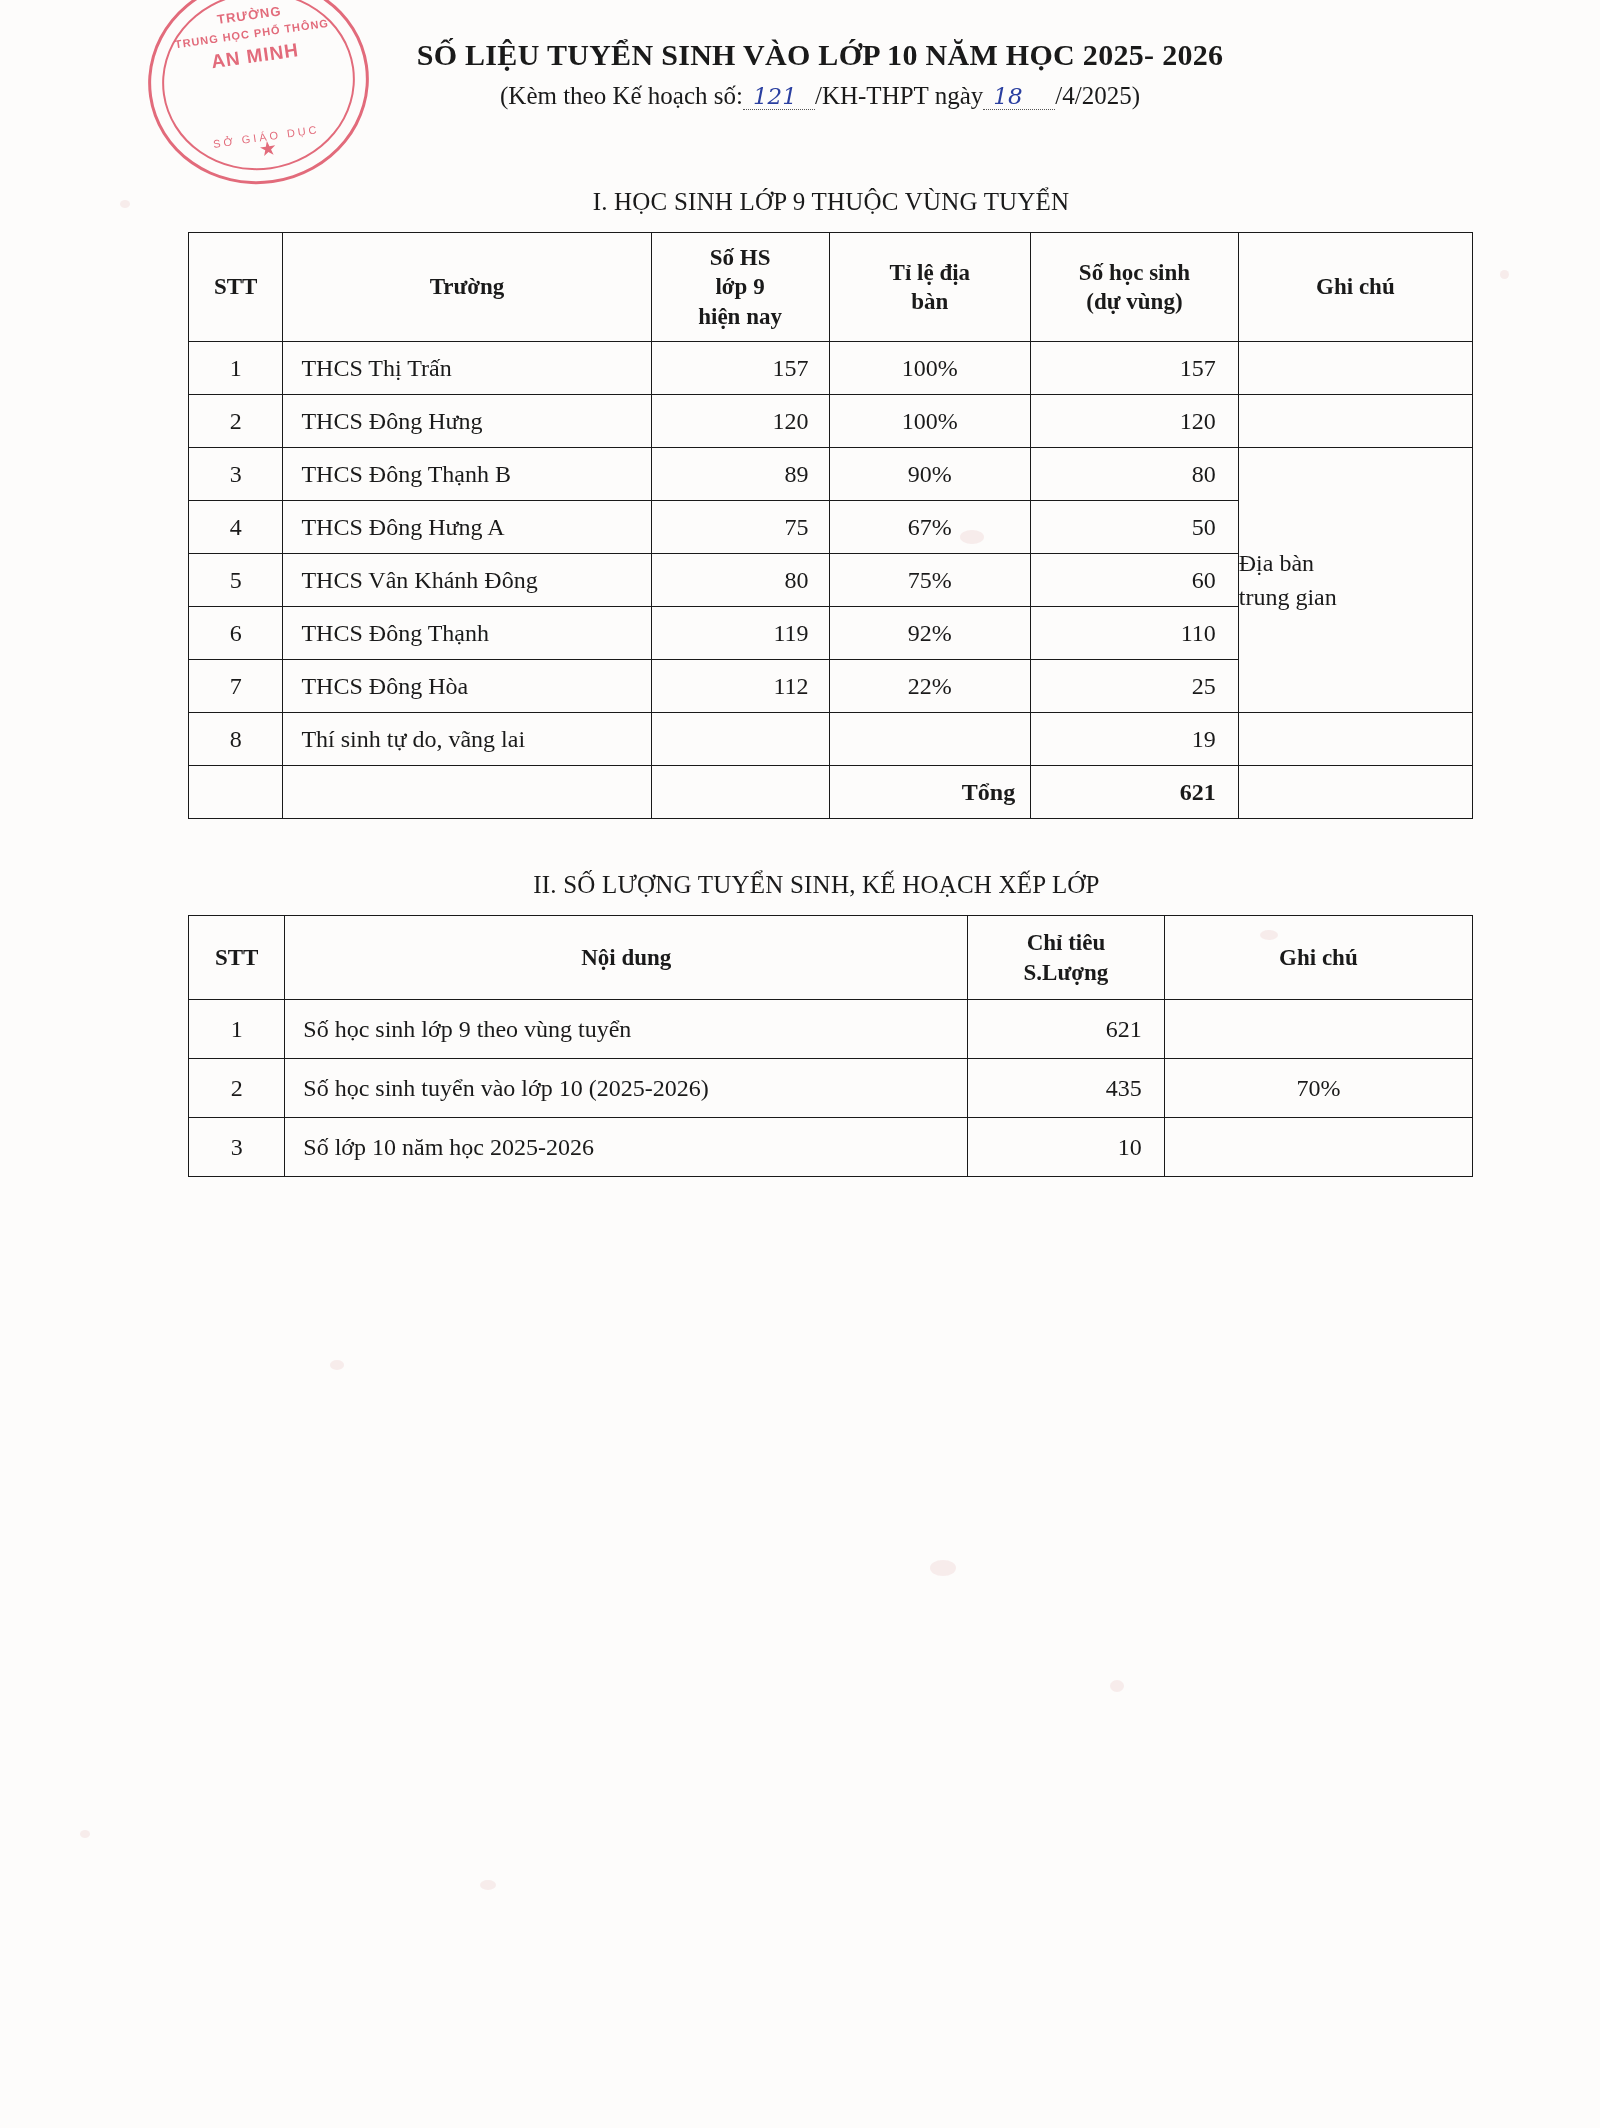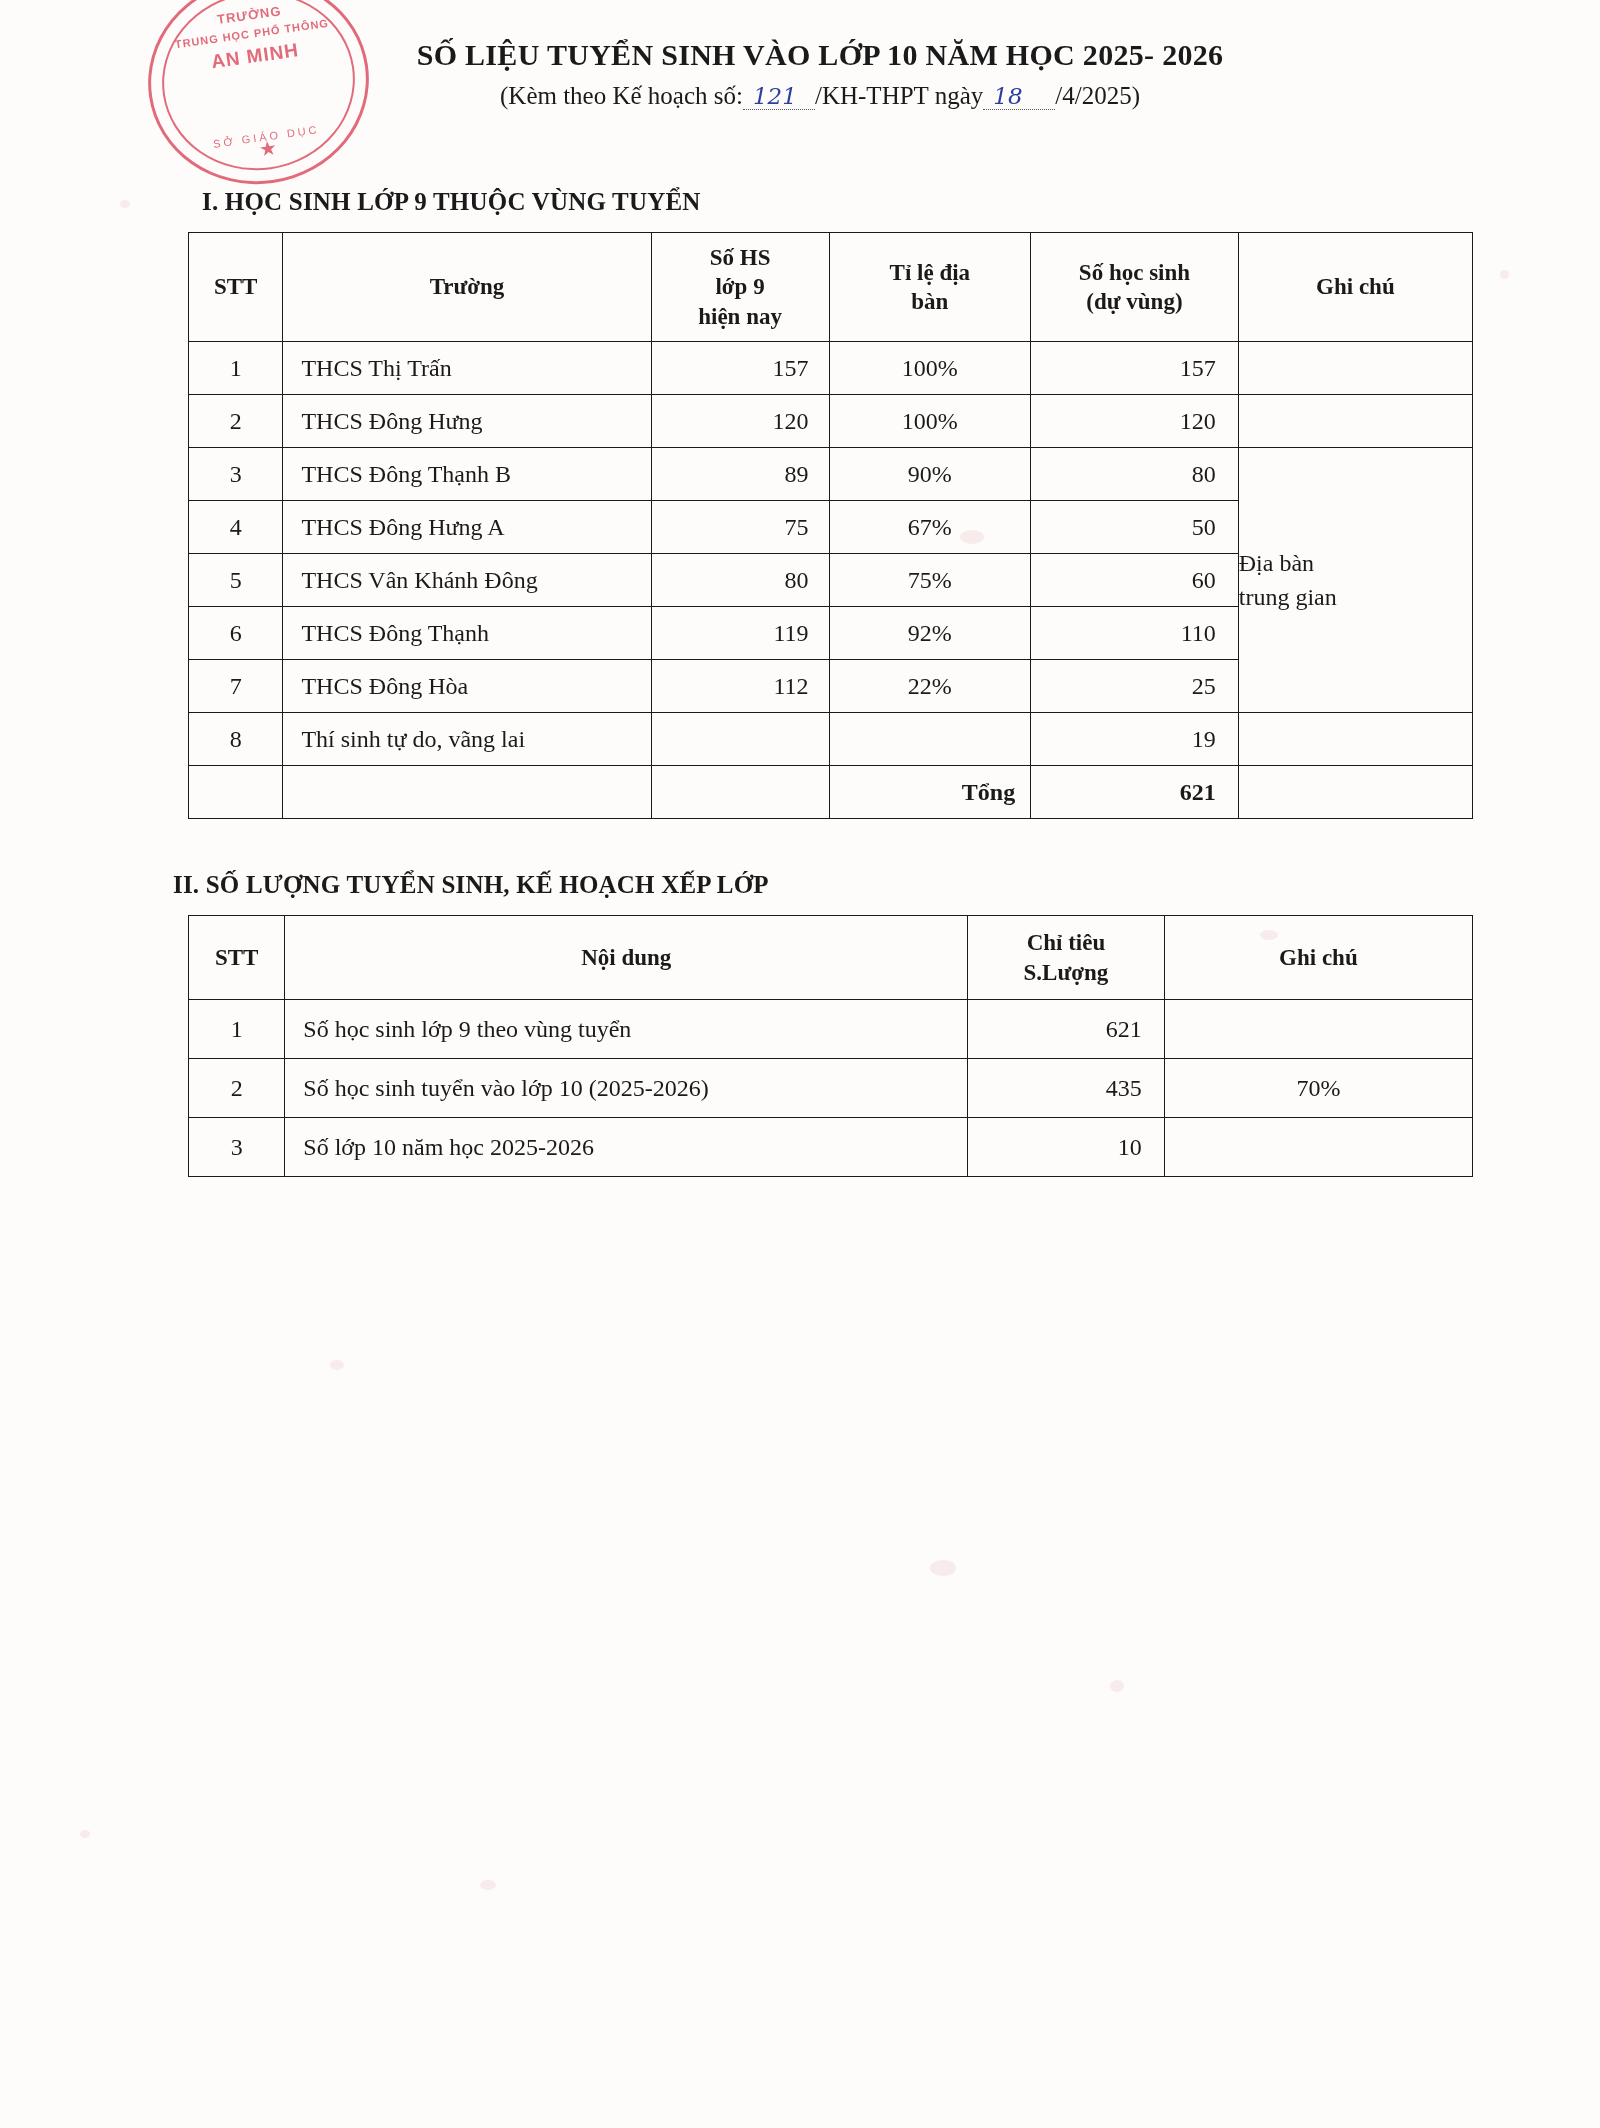--- a/index.html
+++ b/index.html
@@ -111,24 +111,25 @@
     border-bottom: 1px dotted #555;
     padding: 0 10px;
     display: inline-block;
     min-width: 52px;
     text-align: left;
   }
 
   
   .section-heading {
     font-size: 25px;
-    font-weight: bold;
+    font-weight: normal;
     margin: 0;
     padding: 0;
     letter-spacing: 0.2px;
+    text-align: center;
   }
   .sec1-heading { margin-top: 78px; margin-left: 62px; }
   .sec2-heading { margin-top: 52px; margin-left: 33px; }
 
   
   table {
     border-collapse: collapse;
     font-size: 24px;
   }
   table td, table th {

